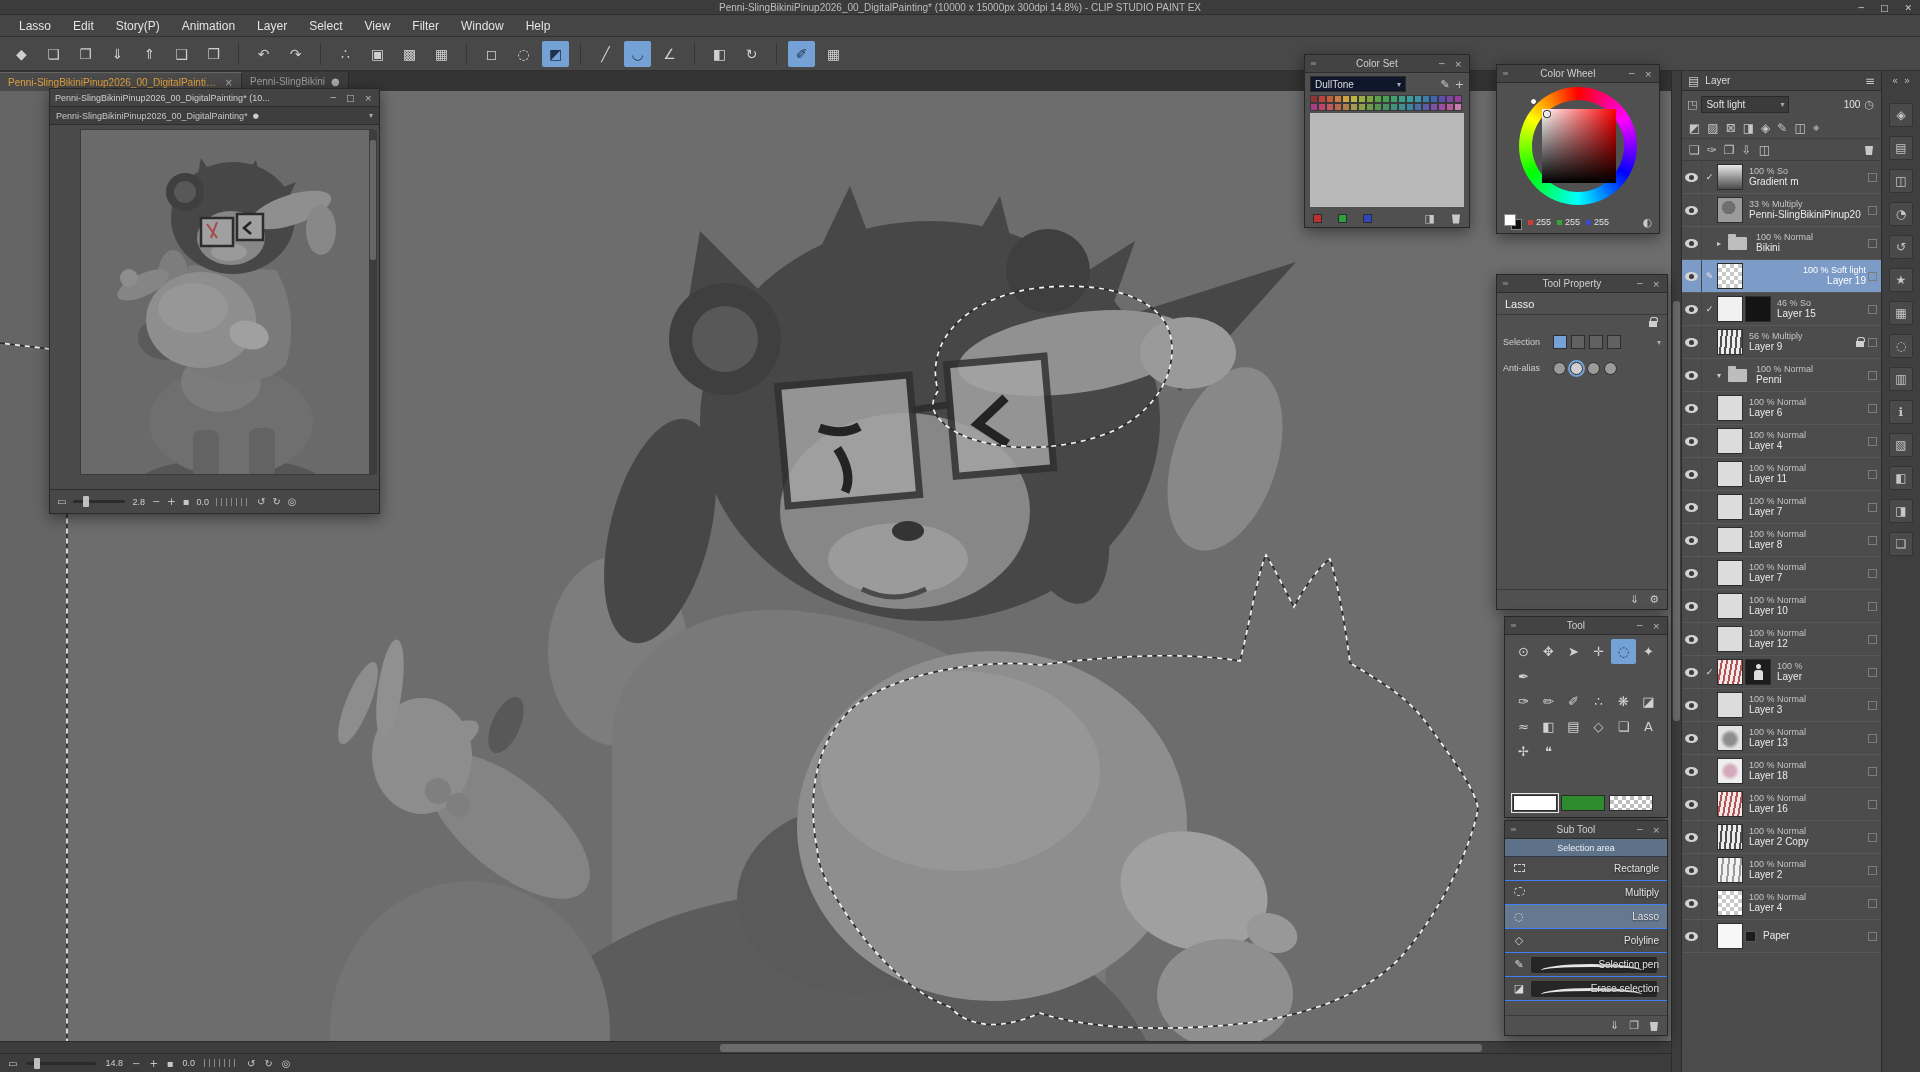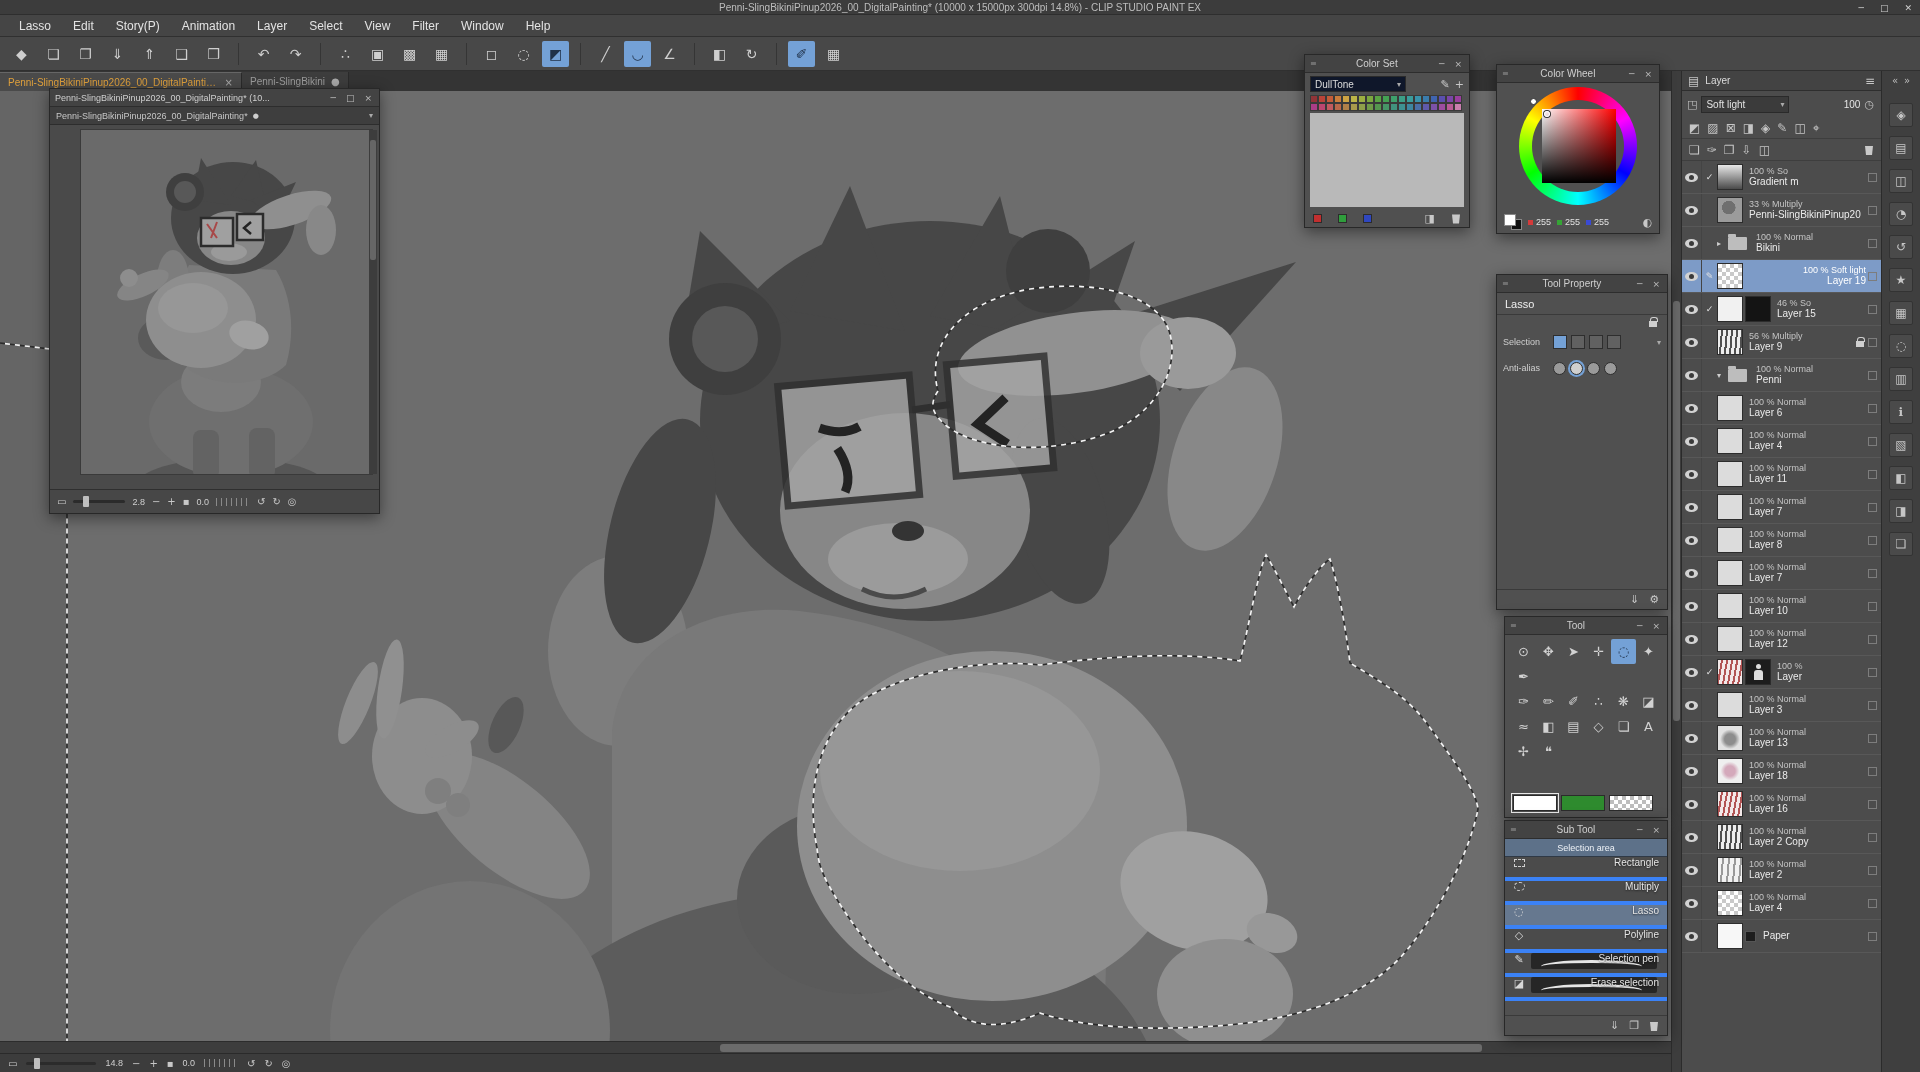--- a/index.html
+++ b/index.html
@@ -122,21 +122,21 @@
   .tool.blank { visibility:hidden; }
   .tool-colors { display:flex; gap:4px; padding:6px 8px; margin-top:auto; }
   .tcol { width:44px; height:16px; border:1px solid #2b2b2b; }
   .tcol.main { outline:1px solid #e8e8e8; outline-offset:1px; }
   .tcol.trans { background:repeating-conic-gradient(#bdbdbd 0% 25%, #ffffff 0% 50%); background-size:8px 8px; }
 
   
   #subtool { left:1504px; top:820px; width:164px; height:216px; display:flex; flex-direction:column; }
   .st-group { height:18px; background:#5d7189; display:flex; align-items:center; justify-content:center; font-size:9px; color:#eef2f7; border-bottom:1px solid #2f3946; }
   #subtool-list { flex:1; }
-  .st-row { position:relative; height:24px; display:flex; padding:0 6px; border-bottom:4px solid #3b82f6; background:#4b4b4b; }
+  .st-row { position:relative; height:24px; display:flex; align-items:center; padding:0 6px; border-bottom:1px solid #3b82f6; background:#4b4b4b; }
   .st-row.selected { background:#66788f; }
   .st-label { position:absolute; right:8px; font-size:10px; color:#e4e4e4; text-shadow:0 1px 2px rgba(0,0,0,.6); }
   .st-icon { width:16px; font-size:11px; color:#d8d8d8; flex:none; text-align:center; }
   .st-shape-rect { display:inline-block; width:11px; height:8px; border:1px dashed #cfcfcf; }
   .st-shape-ellipse { display:inline-block; width:11px; height:9px; border:1px dashed #cfcfcf; border-radius:50%; }
   .st-sample { flex:1; height:16px; margin:0 4px; background:#262626; border-radius:2px; position:relative; overflow:hidden; }
   .st-sample::after { content:""; position:absolute; left:8%; top:7px; width:80%; height:10px; border-top:3px solid #e6e6e6; border-radius:50%; }
   .st-foot { height:20px; display:flex; align-items:center; justify-content:flex-end; gap:10px; padding:0 8px; font-size:11px; color:#c8c8c8; border-top:1px solid #3a3a3a; }
 
   

